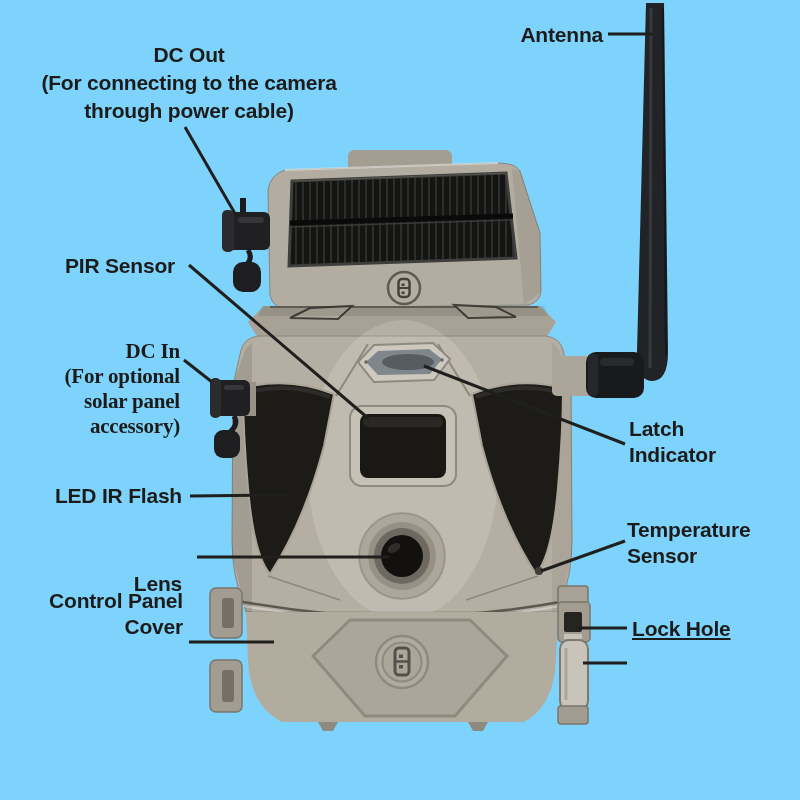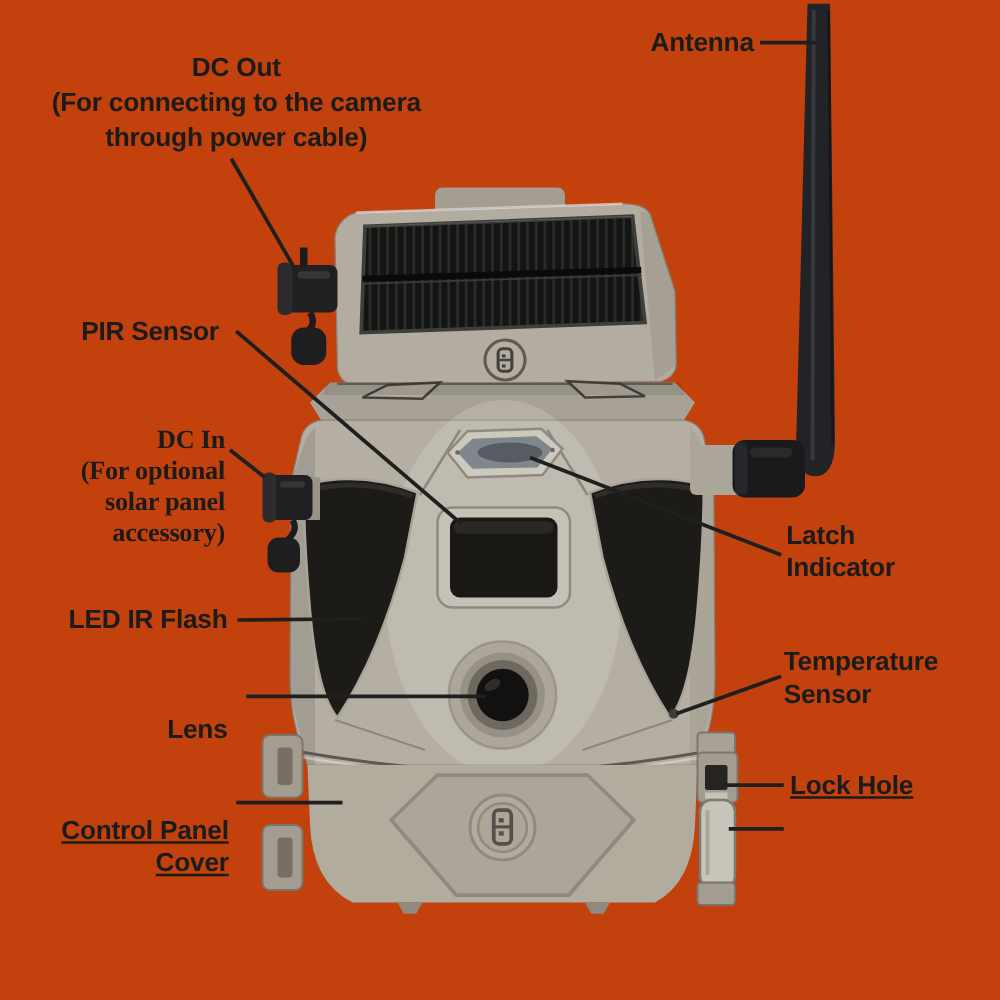--- a/index.html
+++ b/index.html
@@ -1,17 +1,17 @@
 <!DOCTYPE html>
 <html><head>
 <meta charset="utf-8">
 <style>
   html,body{margin:0;padding:0;background:#ffffff;}
   #stage{position:relative;width:800px;height:800px;overflow:hidden;
-         font-family:"Liberation Sans",sans-serif;background:#c2410c;}
+         font-family:"Liberation Sans",sans-serif;background:#7dd3fc;}
   #camera-svg{position:absolute;left:0;top:0;}
   .label{position:absolute;color:#1b1b19;font-weight:700;font-size:21px;
          line-height:26px;white-space:pre-line;letter-spacing:-0.2px;}
   .align-right{text-align:right;}
   .align-center{text-align:center;}
   .align-left{text-align:left;}
 </style>
 </head>
 <body>
 
@@ -188,21 +188,21 @@
 
   <div class="label align-right" style="left:30px;top:339px;width:150px;line-height:25px;font-family:Liberation Serif, serif;">DC In
 (For optional
 solar panel
 accessory)</div>
 
   <div class="label align-right" style="left:30px;top:483px;width:152px;">LED IR Flash</div>
 
   <div class="label align-right" style="left:30px;top:571px;width:152px;">Lens</div>
 
-  <div class="label align-right" style="left:30px;top:652px;width:153px;text-decoration:underline;">Control Panel
+  <div class="label align-right" style="left:30px;top:588px;width:153px;">Control Panel
 Cover</div>
 
   <div class="label align-left" style="left:629px;top:416px;width:160px;">Latch
 Indicator</div>
 
   <div class="label align-left" style="left:627px;top:517px;width:170px;">Temperature
 Sensor</div>
 
   <div class="label align-left" style="left:632px;top:616px;width:140px;text-decoration:underline;">Lock Hole</div>
 

